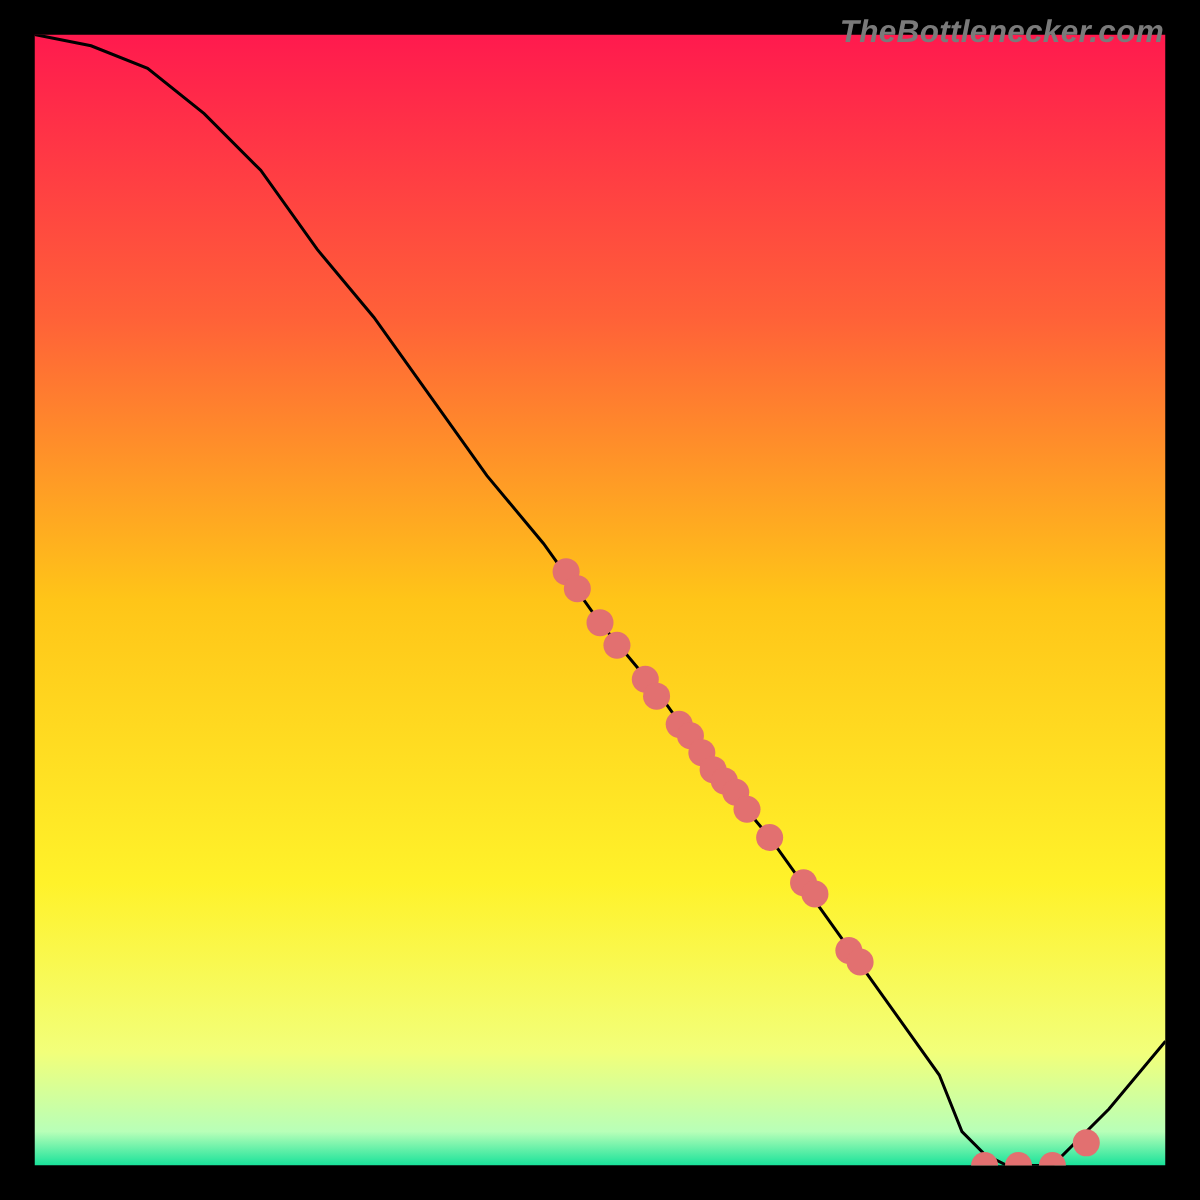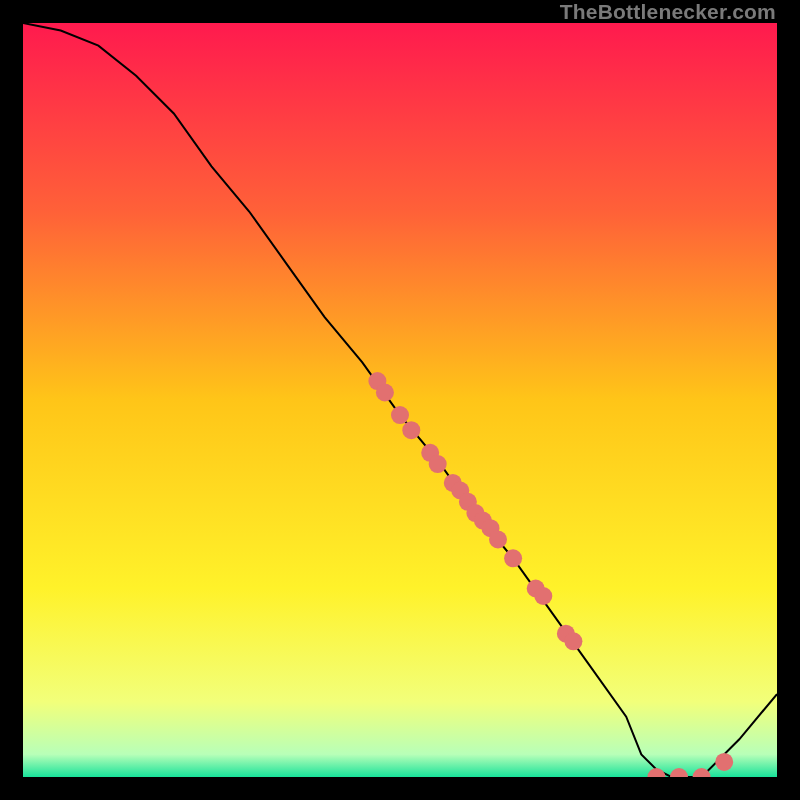--- a/index.html
+++ b/index.html
@@ -20,27 +20,28 @@
   }
   .plot {
     position: absolute;
     left: 0;
     top: 0;
     width: 754px;
     height: 754px;
   }
   .watermark {
     position: absolute;
-    top: 0;
+    top: 10px;
     right: 24px;
     font-family: Arial, Helvetica, sans-serif;
     font-size: 21px;
     font-weight: 600;
     color: #7a7a7a;
     letter-spacing: 0.2px;
+    font-style: italic;
   }
 </style>
 </head>
 <body>
 
 <div class="frame">
   <svg class="plot" viewBox="0 0 754 754">
     <defs>
       <linearGradient id="bg" x1="0" y1="0" x2="0" y2="1">
 

